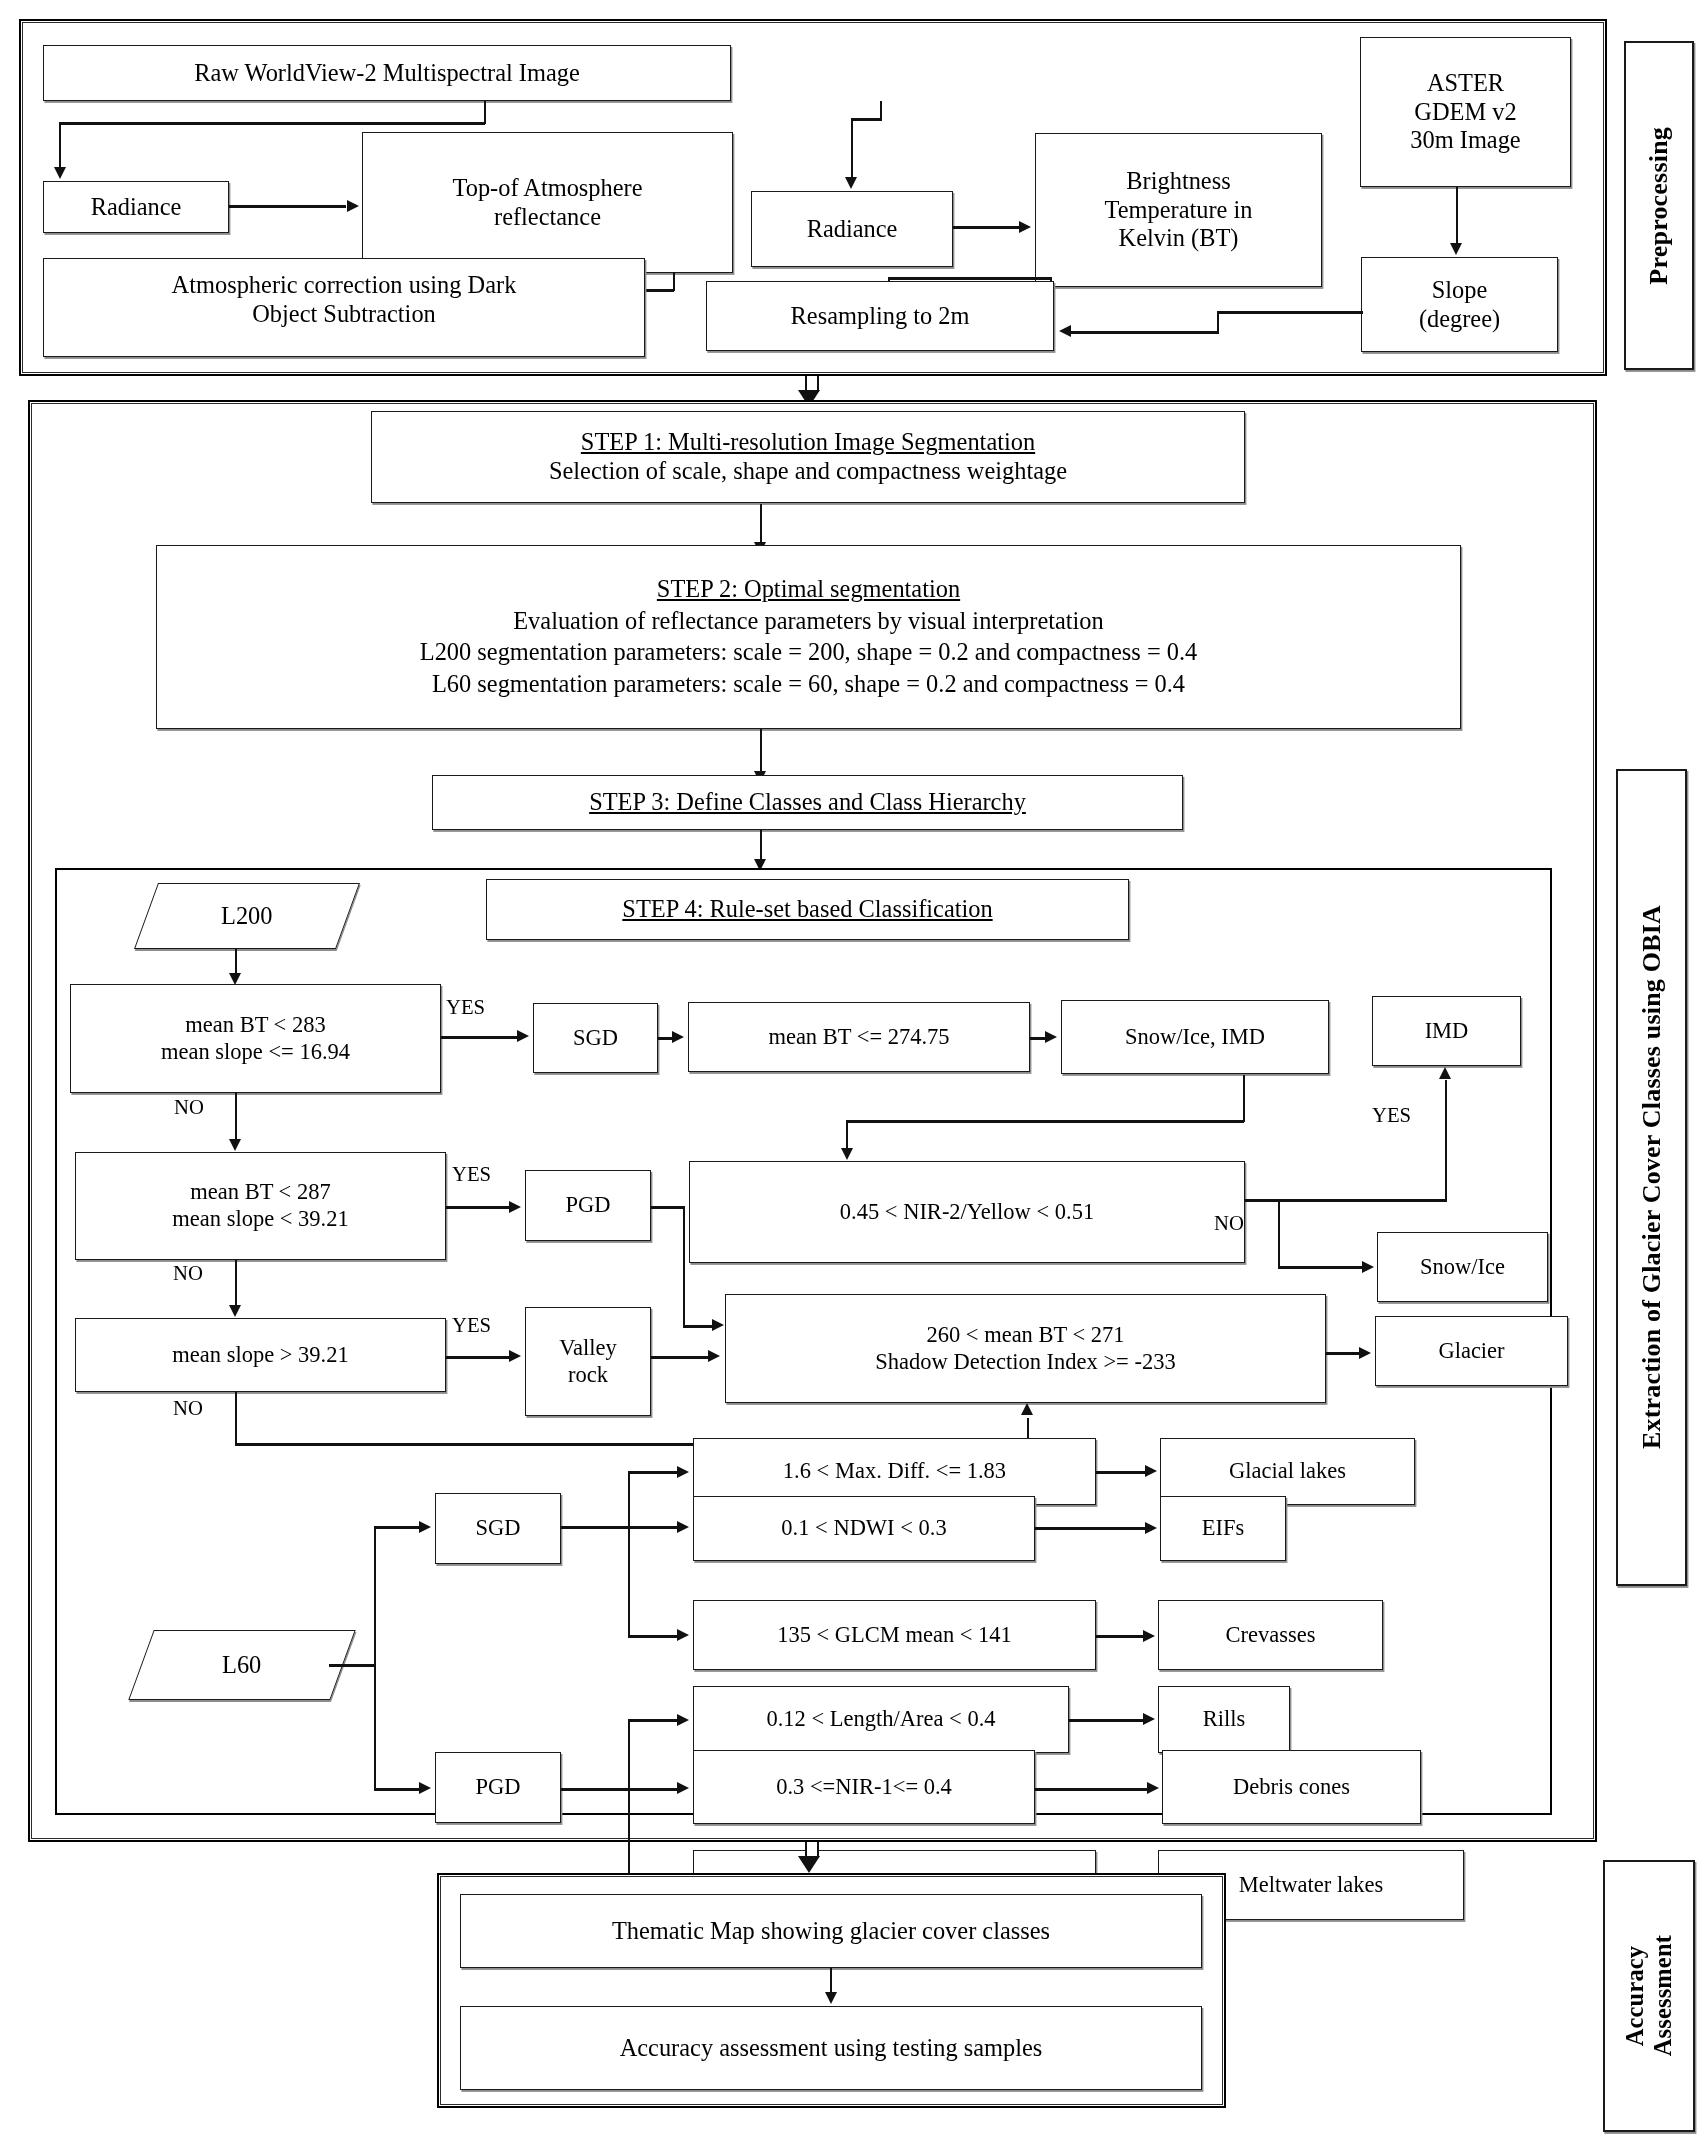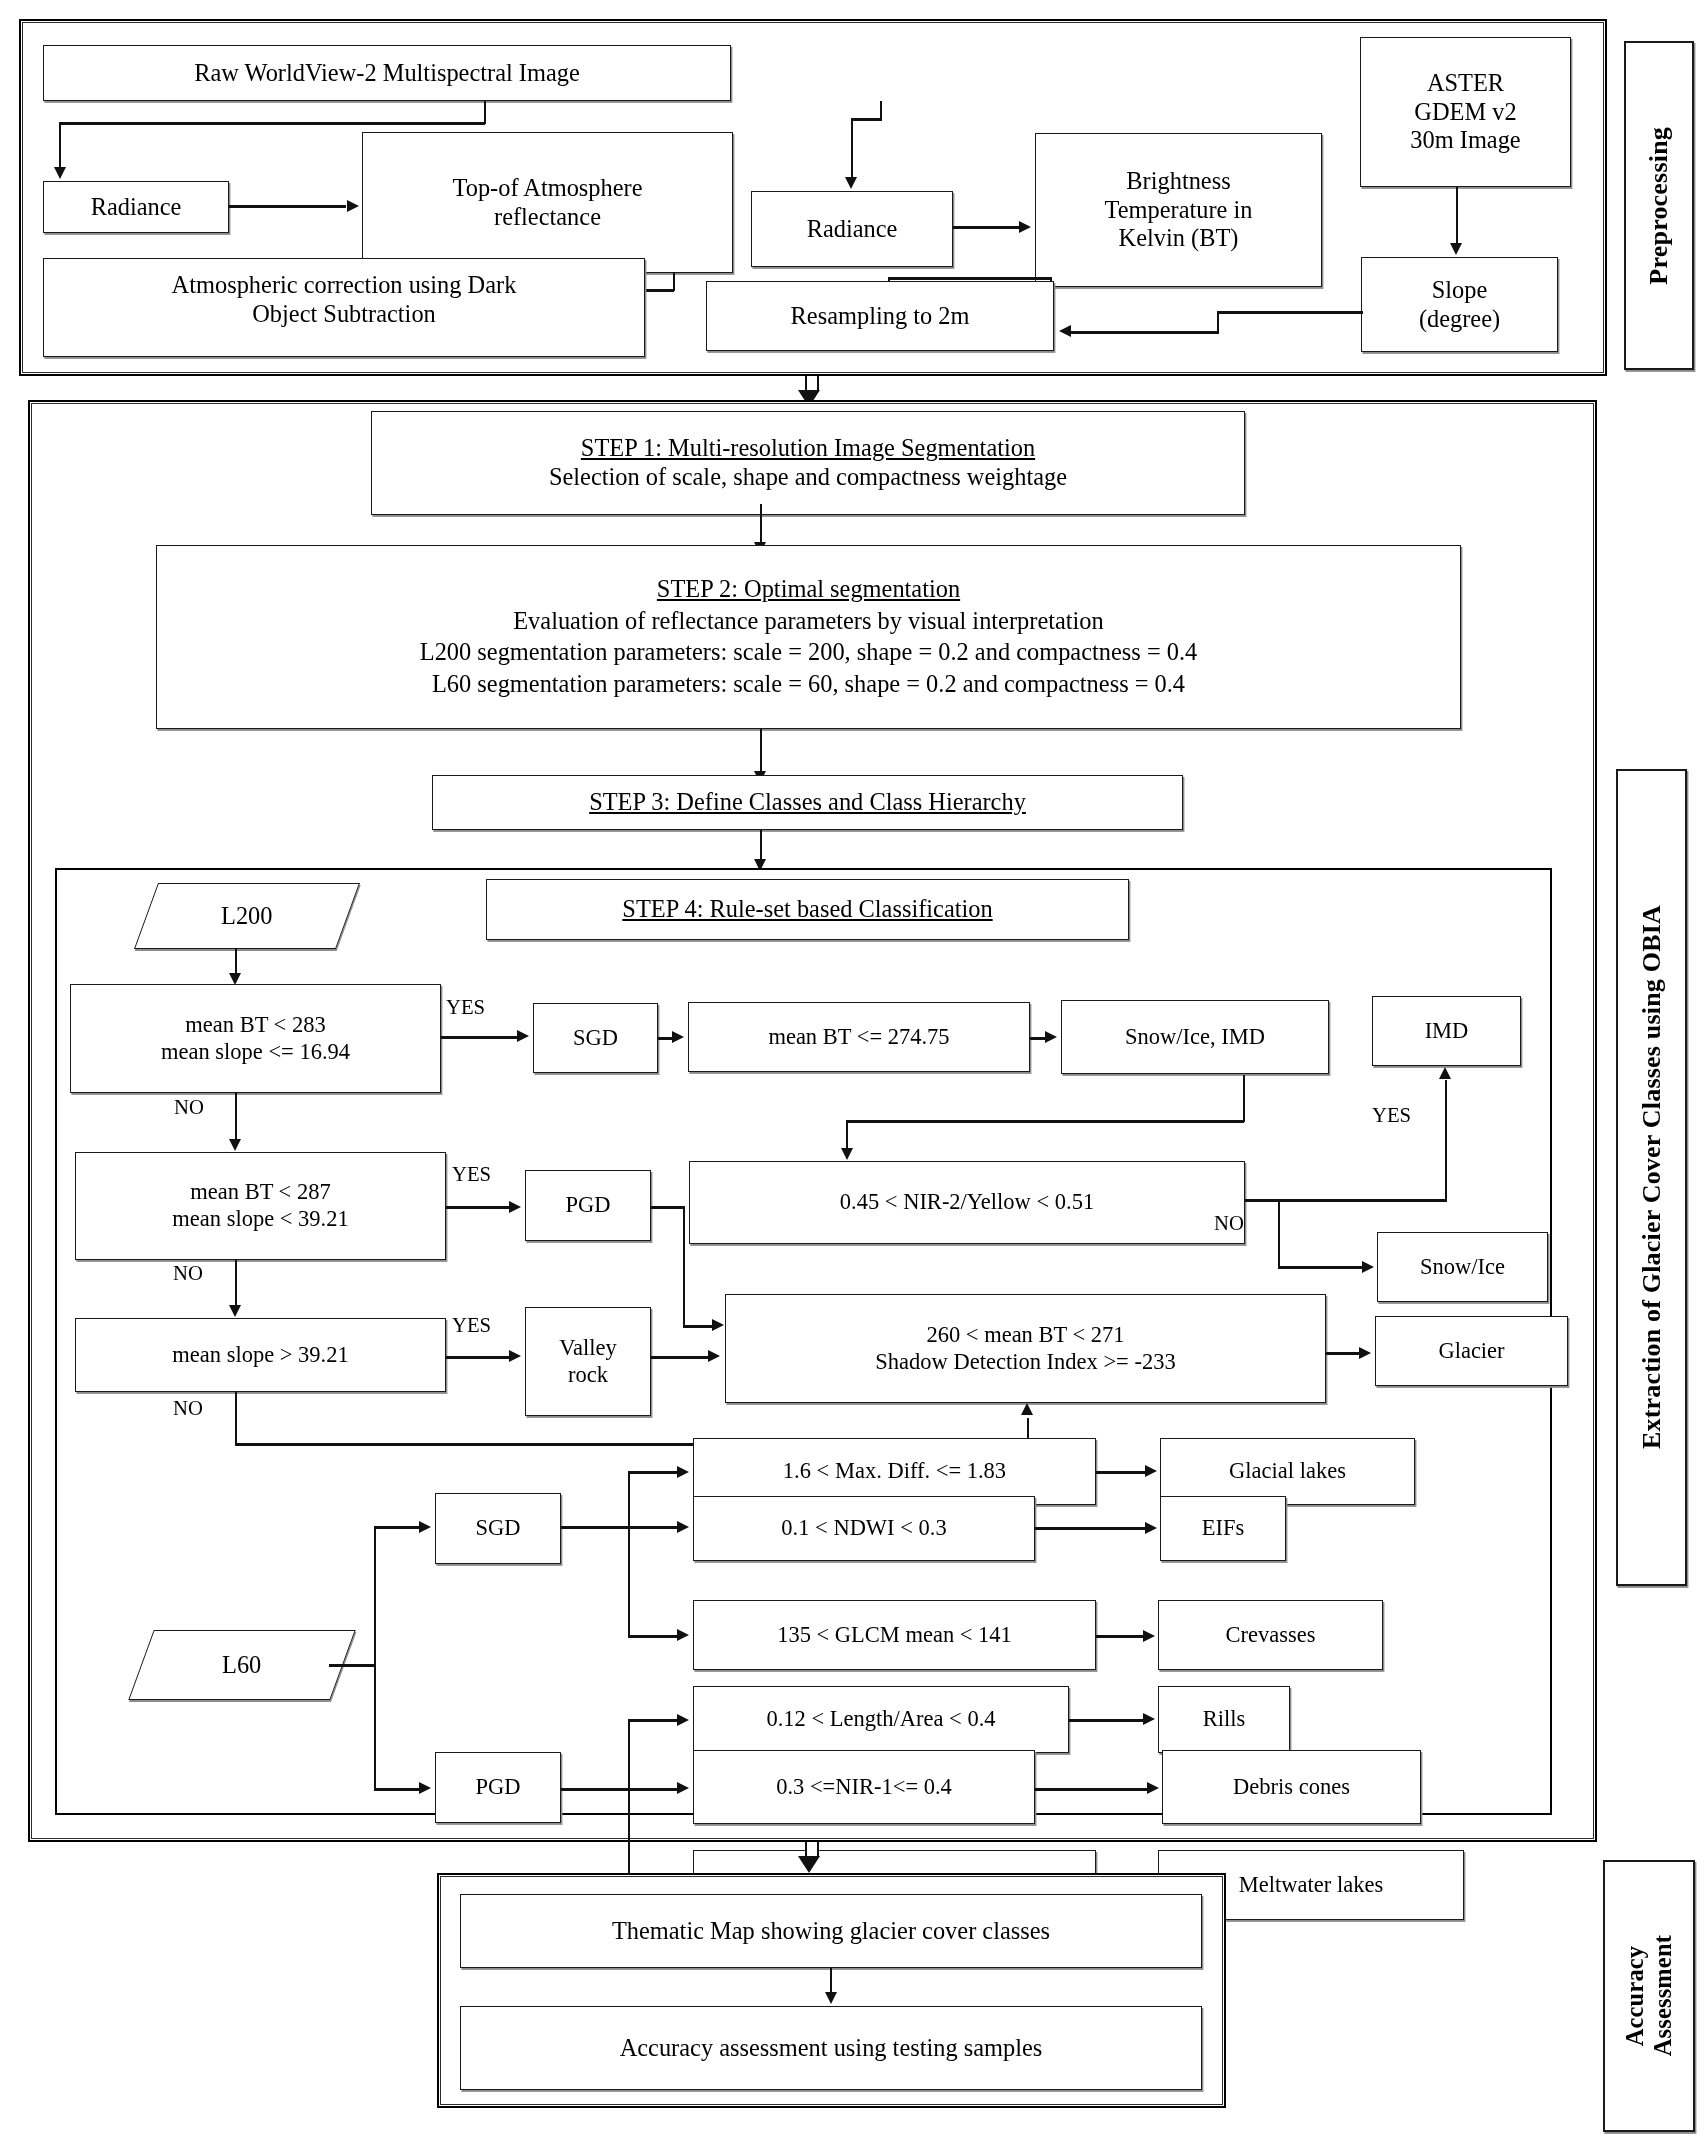--- a/index.html
+++ b/index.html
@@ -180,21 +180,21 @@
     <div class="stem"></div>
       <div class="head"></div>
   </div>
 
   <div class="section-frame" style="left:28px; top:400px; width:1569px; height:1442px;"></div>
 
   <div class="vlabel" style="left:1616px; top:769px; width:71px; height:817px;">
     <span class="fs-56">Extraction of Glacier Cover Classes using OBIA</span>
   </div>
 
-  <div class="box fs-52" style="left:371px; top:411px; width:874px; height:104px; flex-direction:column; justify-content:center;">
+  <div class="box fs-52" style="left:371px; top:411px; width:874px; height:92px; flex-direction:column; justify-content:center;">
     <span class="t u">STEP 1: Multi-resolution Image Segmentation</span>
     <span class="t">Selection of scale, shape and compactness weightage</span>
   </div>
 
   <div class="ln v" style="left:760px; top:504px; height:43px;"></div>
   <div class="ah down" style="left:754px; top:542px;"></div>
 
   <div class="box fs-52" style="left:156px; top:545px; width:1305px; height:184px; flex-direction:column; justify-content:center; gap:2.8px;">
     <span class="t u">STEP 2: Optimal segmentation</span>
     <span class="t">Evaluation of reflectance parameters by visual interpretation</span>
@@ -254,21 +254,21 @@
 
   <div class="box fs-48" style="left:1372px; top:996px; width:149px; height:70px;">
     <span class="t">IMD</span>
   </div>
 
   <div class="ln v" style="left:1243px; top:1075px; height:47px;"></div>
   <div class="ln thick h" style="left:846px; top:1120px; width:398px;"></div>
   <div class="ln v" style="left:846px; top:1120px; height:33px;"></div>
   <div class="ah down" style="left:841px; top:1148px;"></div>
 
-  <div class="box fs-48" style="left:689px; top:1161px; width:556px; height:83px;">
+  <div class="box fs-48" style="left:689px; top:1161px; width:556px; height:102px;">
     <span class="t">0.45 &lt; NIR-2/Yellow &lt; 0.51</span>
   </div>
 
   <div class="ln thick h" style="left:1245px; top:1199px; width:202px;"></div>
   <div class="ln v" style="left:1445px; top:1080px; height:119px;"></div>
   <div class="ah up" style="left:1439px; top:1067px;"></div>
   <div class="elabel" style="left:1372px; top:1105px;">YES</div>
 
   <div class="ln v" style="left:1278px; top:1199px; height:70px;"></div>
   <div class="ln thick h" style="left:1278px; top:1266px; width:85px;"></div>

